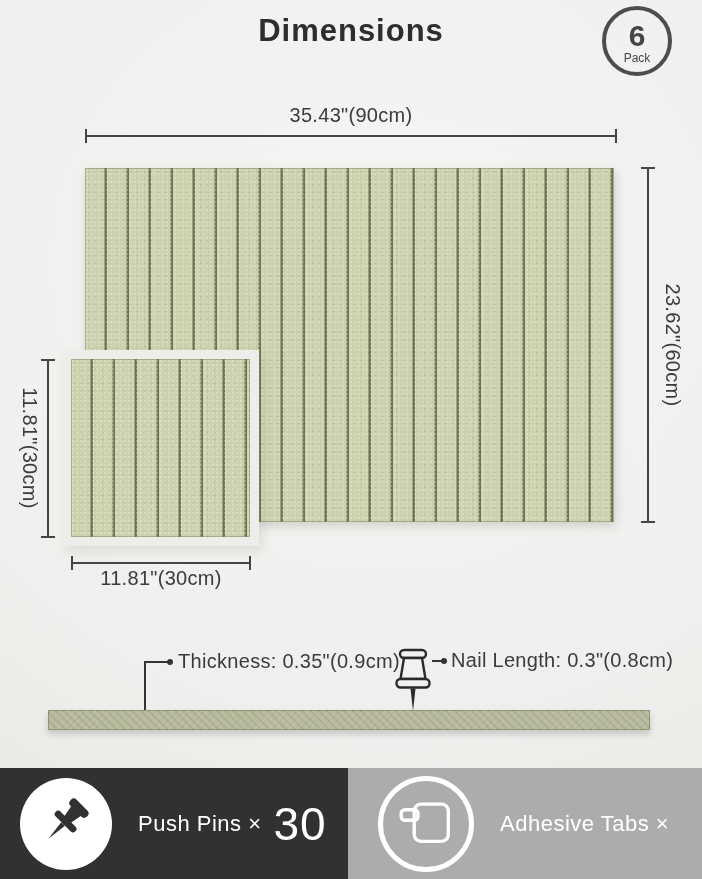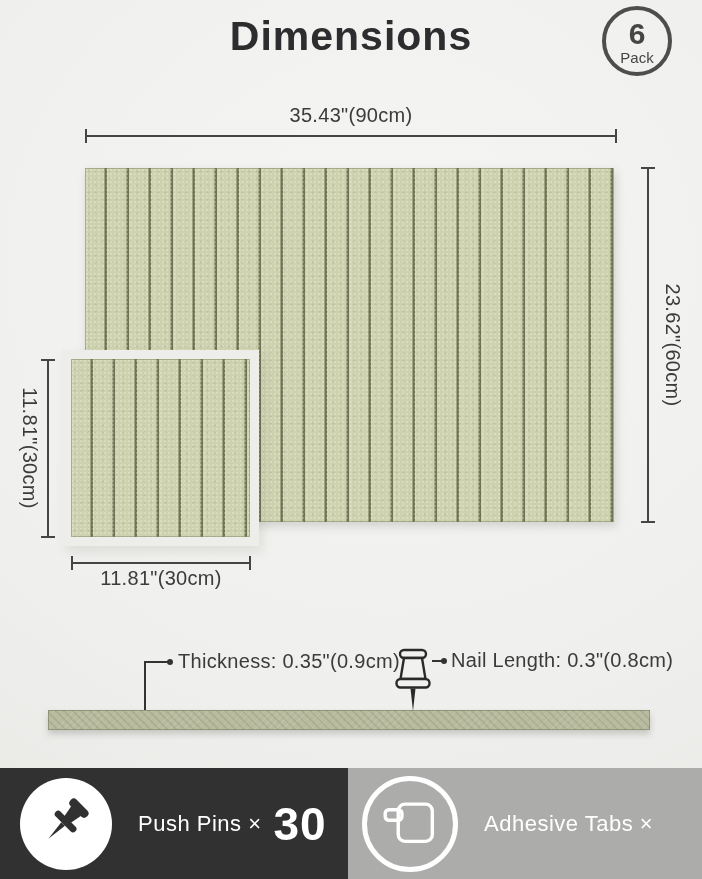--- a/index.html
+++ b/index.html
@@ -5,30 +5,30 @@
   html,body{margin:0;padding:0;background:#d8d8d6;}
   #canvas{
     position:relative;width:702px;height:879px;overflow:hidden;
     background:radial-gradient(130% 95% at 55% 30%, #f5f5f3 0%, #efefed 55%, #e3e3e0 100%);
     font-family:"Liberation Sans", sans-serif;
     color:#3c3c3c;
   }
   
   .title{
     position:absolute;top:13px;left:0;width:100%;text-align:center;
-    font-size:41px;font-weight:600;letter-spacing:1px;color:#2d2d30;
+    font-size:31px;font-weight:600;letter-spacing:1px;color:#2d2d30;
   }
   .badge{
     position:absolute;left:602px;top:6px;width:62px;height:62px;
     border:4px solid #4d4d4d;border-radius:50%;
     display:flex;flex-direction:column;align-items:center;justify-content:center;
     color:#454545;background:transparent;
   }
   .badge .num{font-size:30px;font-weight:600;line-height:1;margin-top:2px;}
-  .badge .lbl{font-size:15px;line-height:1;margin-top:1px;}
+  .badge .lbl{font-size:12px;line-height:1;margin-top:1px;}
   
   .felt{
     background-color:var(--felt,#cdd1ae);
     background-image:
       radial-gradient(rgba(255,255,255,0.22) 1px, transparent 1.3px),
       radial-gradient(rgba(70,78,42,0.10) 1px, transparent 1.3px),
       repeating-linear-gradient(90deg,
         rgba(255,255,255,0.07) 0 3px,
         transparent 3px 19px,
         var(--groove,#6f7452) 20px 22px);
@@ -57,31 +57,31 @@
     background-image:
       repeating-linear-gradient(45deg, rgba(60,60,45,0.10) 0 2px, transparent 2px 6px),
       repeating-linear-gradient(-45deg, rgba(255,255,255,0.10) 0 1px, transparent 1px 5px);
     box-shadow:inset 0 0 0 1px rgba(110,112,85,0.5), 0 4px 6px rgba(80,80,70,0.25);
   }
   .pin-outline{position:absolute;left:394px;top:648px;width:38px;height:64px;}
   
   .footer{position:absolute;left:0;bottom:0;width:702px;height:111px;display:flex;}
   .footer .sec{display:flex;align-items:center;}
   .sec-dark{width:348px;background:var(--footer-dark,#313132);text-align:center;}
-  .sec-gray{flex:1;background:var(--footer-gray,#acacab);}
+  .sec-gray{flex:1;background:var(--footer-gray,#acacab);padding-left:16px;}
   .circle-solid{
     width:92px;height:92px;border-radius:50%;background:#fff;margin-left:20px;
     display:flex;align-items:center;justify-content:center;flex:0 0 auto;
   }
   .circle-outline{
     width:86px;height:86px;border-radius:50%;border:5px solid #fff;margin-left:14px;
     display:flex;align-items:center;justify-content:center;flex:0 0 auto;box-sizing:content-box;
   }
   .footer-label{font-size:22px;color:#fff;margin-left:26px;letter-spacing:0.5px;}
-  .footer-count{font-size:46px;font-weight:700;color:#fff;margin-left:12px;letter-spacing:1px;}
+  .footer-count{font-size:46px;font-weight:400;color:#fff;margin-left:12px;letter-spacing:1px;}
 </style>
 </head>
 <body>
 
 <div id="canvas" style="--felt: #cdd1ae; --groove: #6f7452; --strip: #b9bb9e; --footer-dark: #313132; --footer-gray: #acacab;">
 
   <div class="title">Dimensions</div>
   <div class="badge">
     <div class="num">6</div>
     <div class="lbl">Pack</div>

